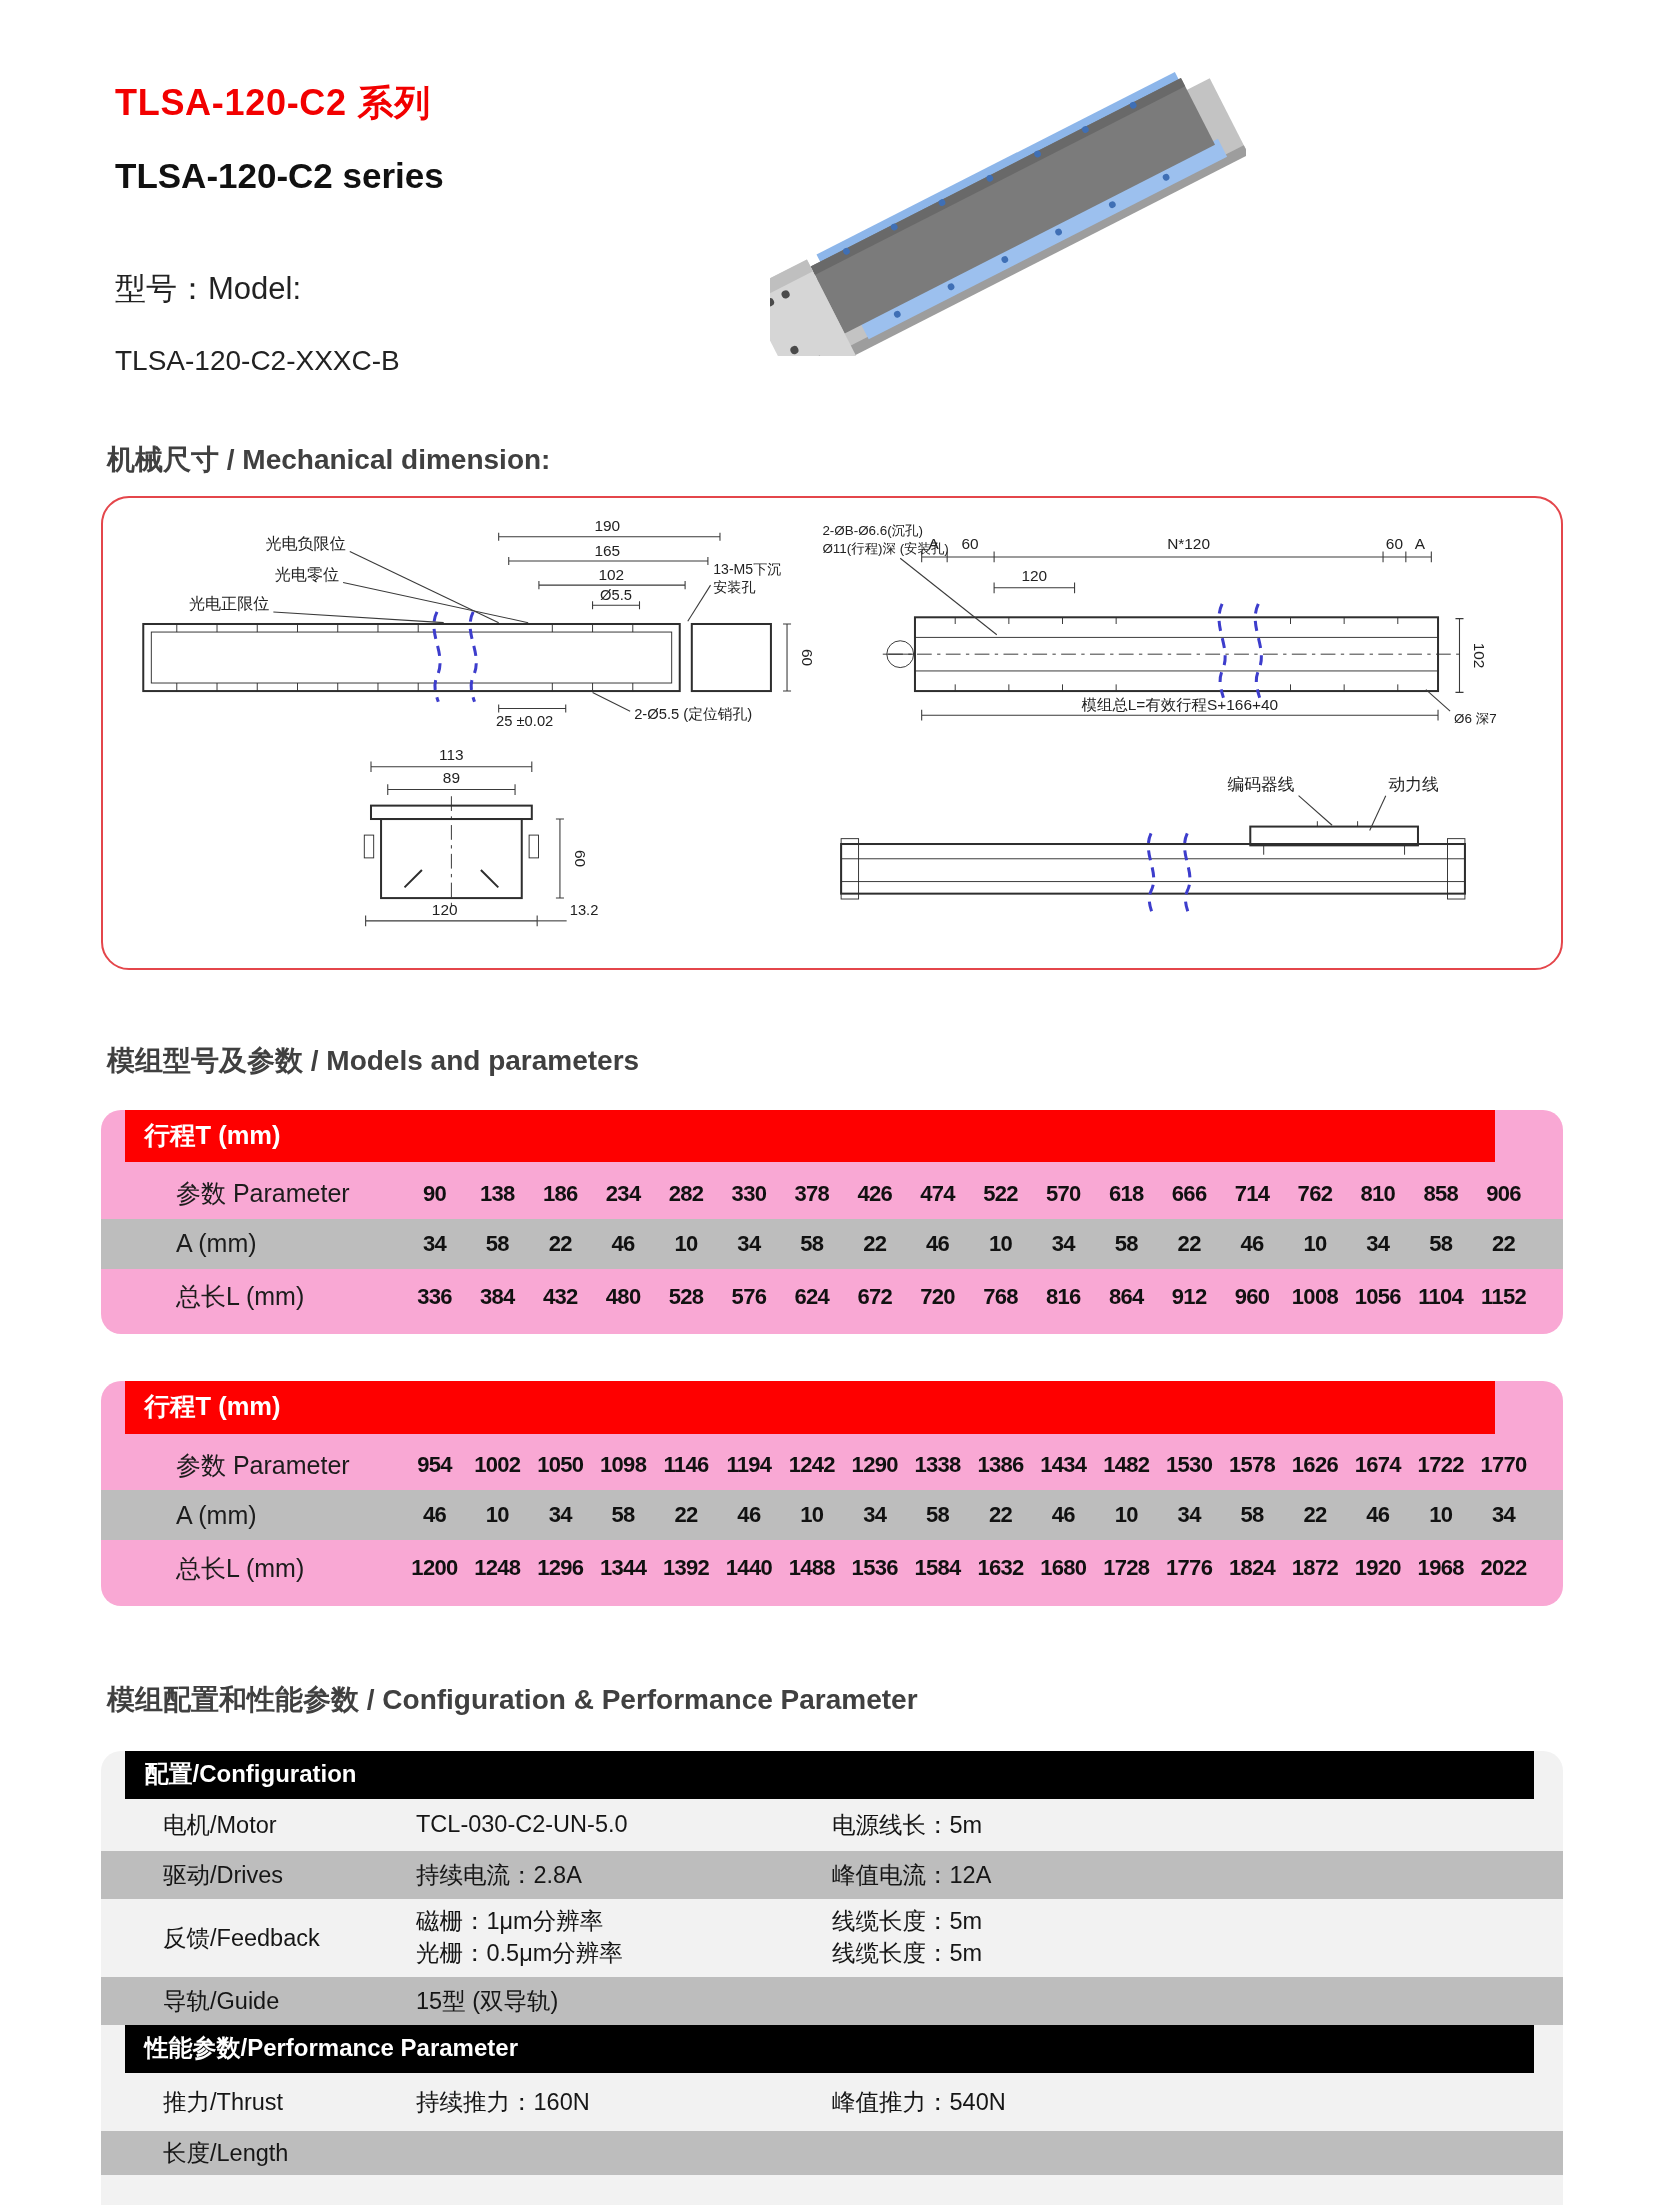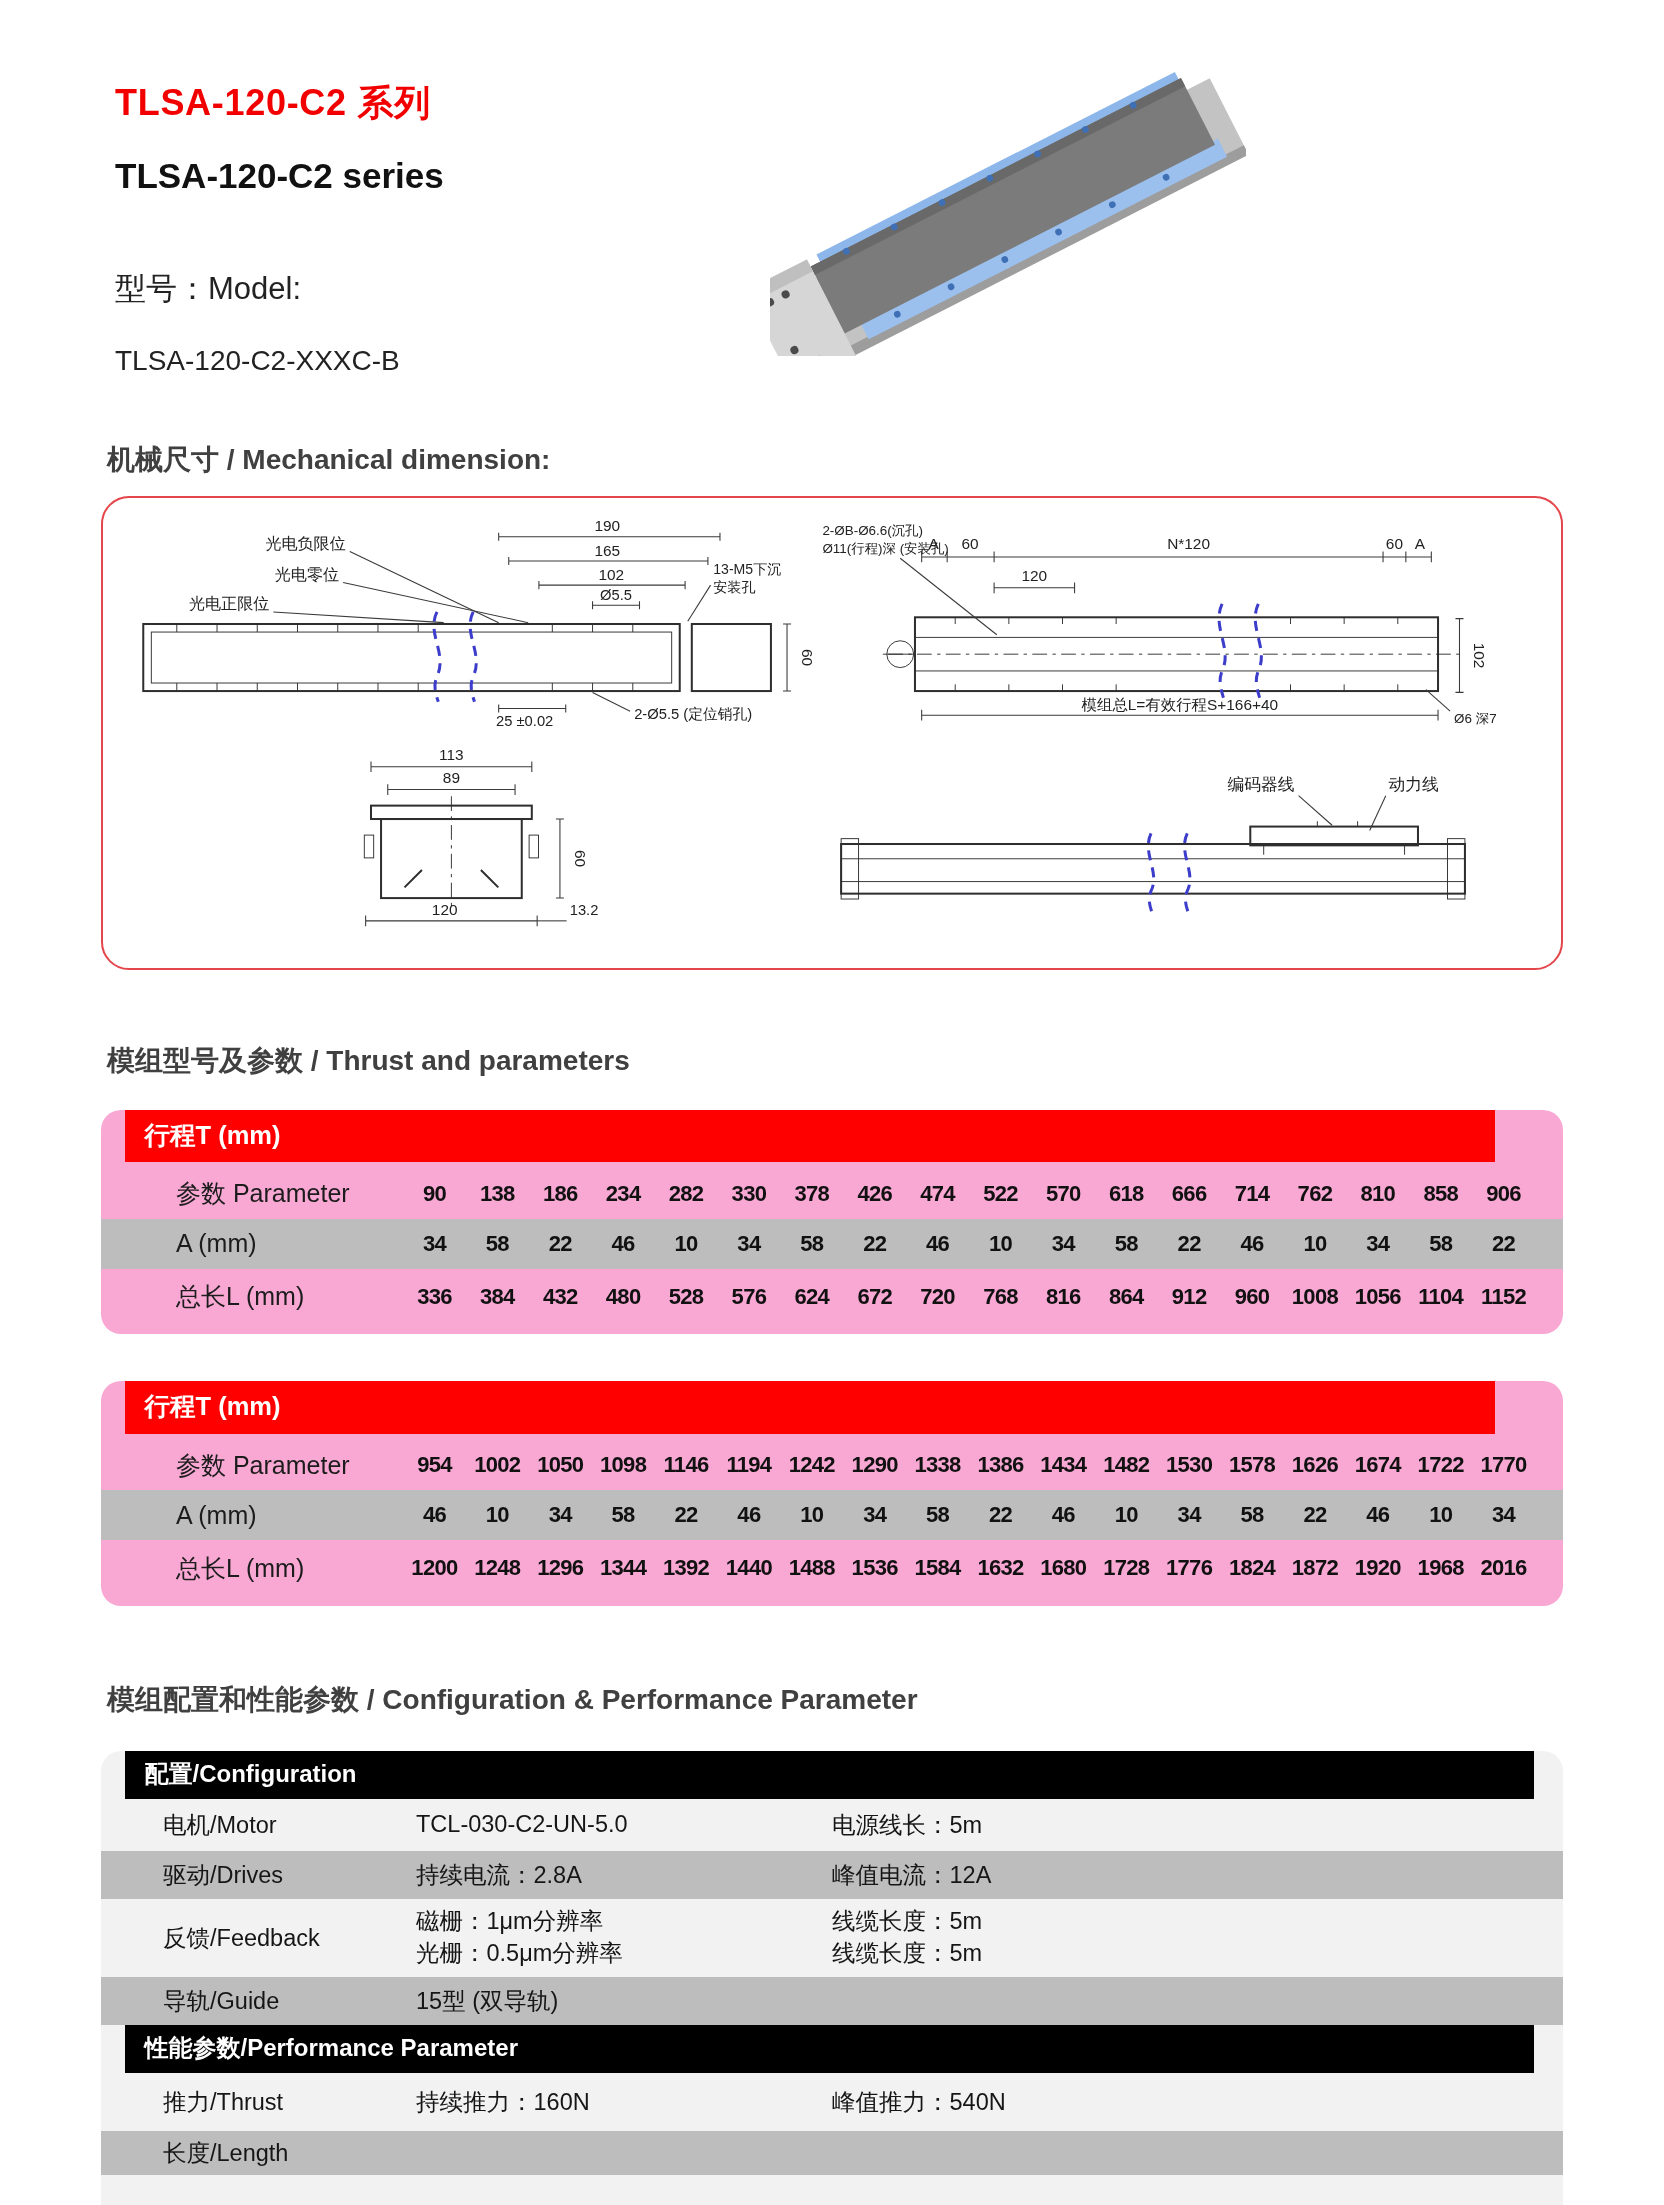--- a/index.html
+++ b/index.html
@@ -189,21 +189,21 @@
     <path class="thin-line" d="M660,130v14 M870,130v14 M740,102v-8 M800,102v-8"></path>
     <path class="break-line" d="M492,112 c-14,30 14,58 0,86 c-5,12 -2,22 2,34"></path>
     <path class="break-line" d="M546,112 c-14,30 14,58 0,86 c-5,12 -2,22 2,34"></path>
     <text x="706" y="48" font-size="25" text-anchor="end">编码器线</text>
     <polyline class="dim" points="712,56 762,100"></polyline>
     <text x="846" y="48" font-size="25">动力线</text>
     <polyline class="dim" points="842,56 818,108"></polyline>
   </svg>
 </div>
 
-<div class="sec-heading models">模组型号及参数 / Thrust and parameters</div>
+<div class="sec-heading models">模组型号及参数 / Models and parameters</div>
 
 <div class="ptable">
   <div class="bar">行程T (mm)</div>
   <div class="num-row first">
     <div class="row-label">参数 Parameter</div>
     <div class="cells">
         <span class="cell">90</span>
         <span class="cell">138</span>
         <span class="cell">186</span>
         <span class="cell">234</span>
@@ -332,21 +332,21 @@
         <span class="cell">1536</span>
         <span class="cell">1584</span>
         <span class="cell">1632</span>
         <span class="cell">1680</span>
         <span class="cell">1728</span>
         <span class="cell">1776</span>
         <span class="cell">1824</span>
         <span class="cell">1872</span>
         <span class="cell">1920</span>
         <span class="cell">1968</span>
-        <span class="cell">2016</span>
+        <span class="cell">2022</span>
       </div>
   </div>
 </div>
 
 <div class="sec-heading config">模组配置和性能参数 / Configuration &amp; Performance Parameter</div>
 
 <div class="ctable">
   <div class="bar">配置/Configuration</div>
 
   <div class="c-row" style="min-height:52px;">

